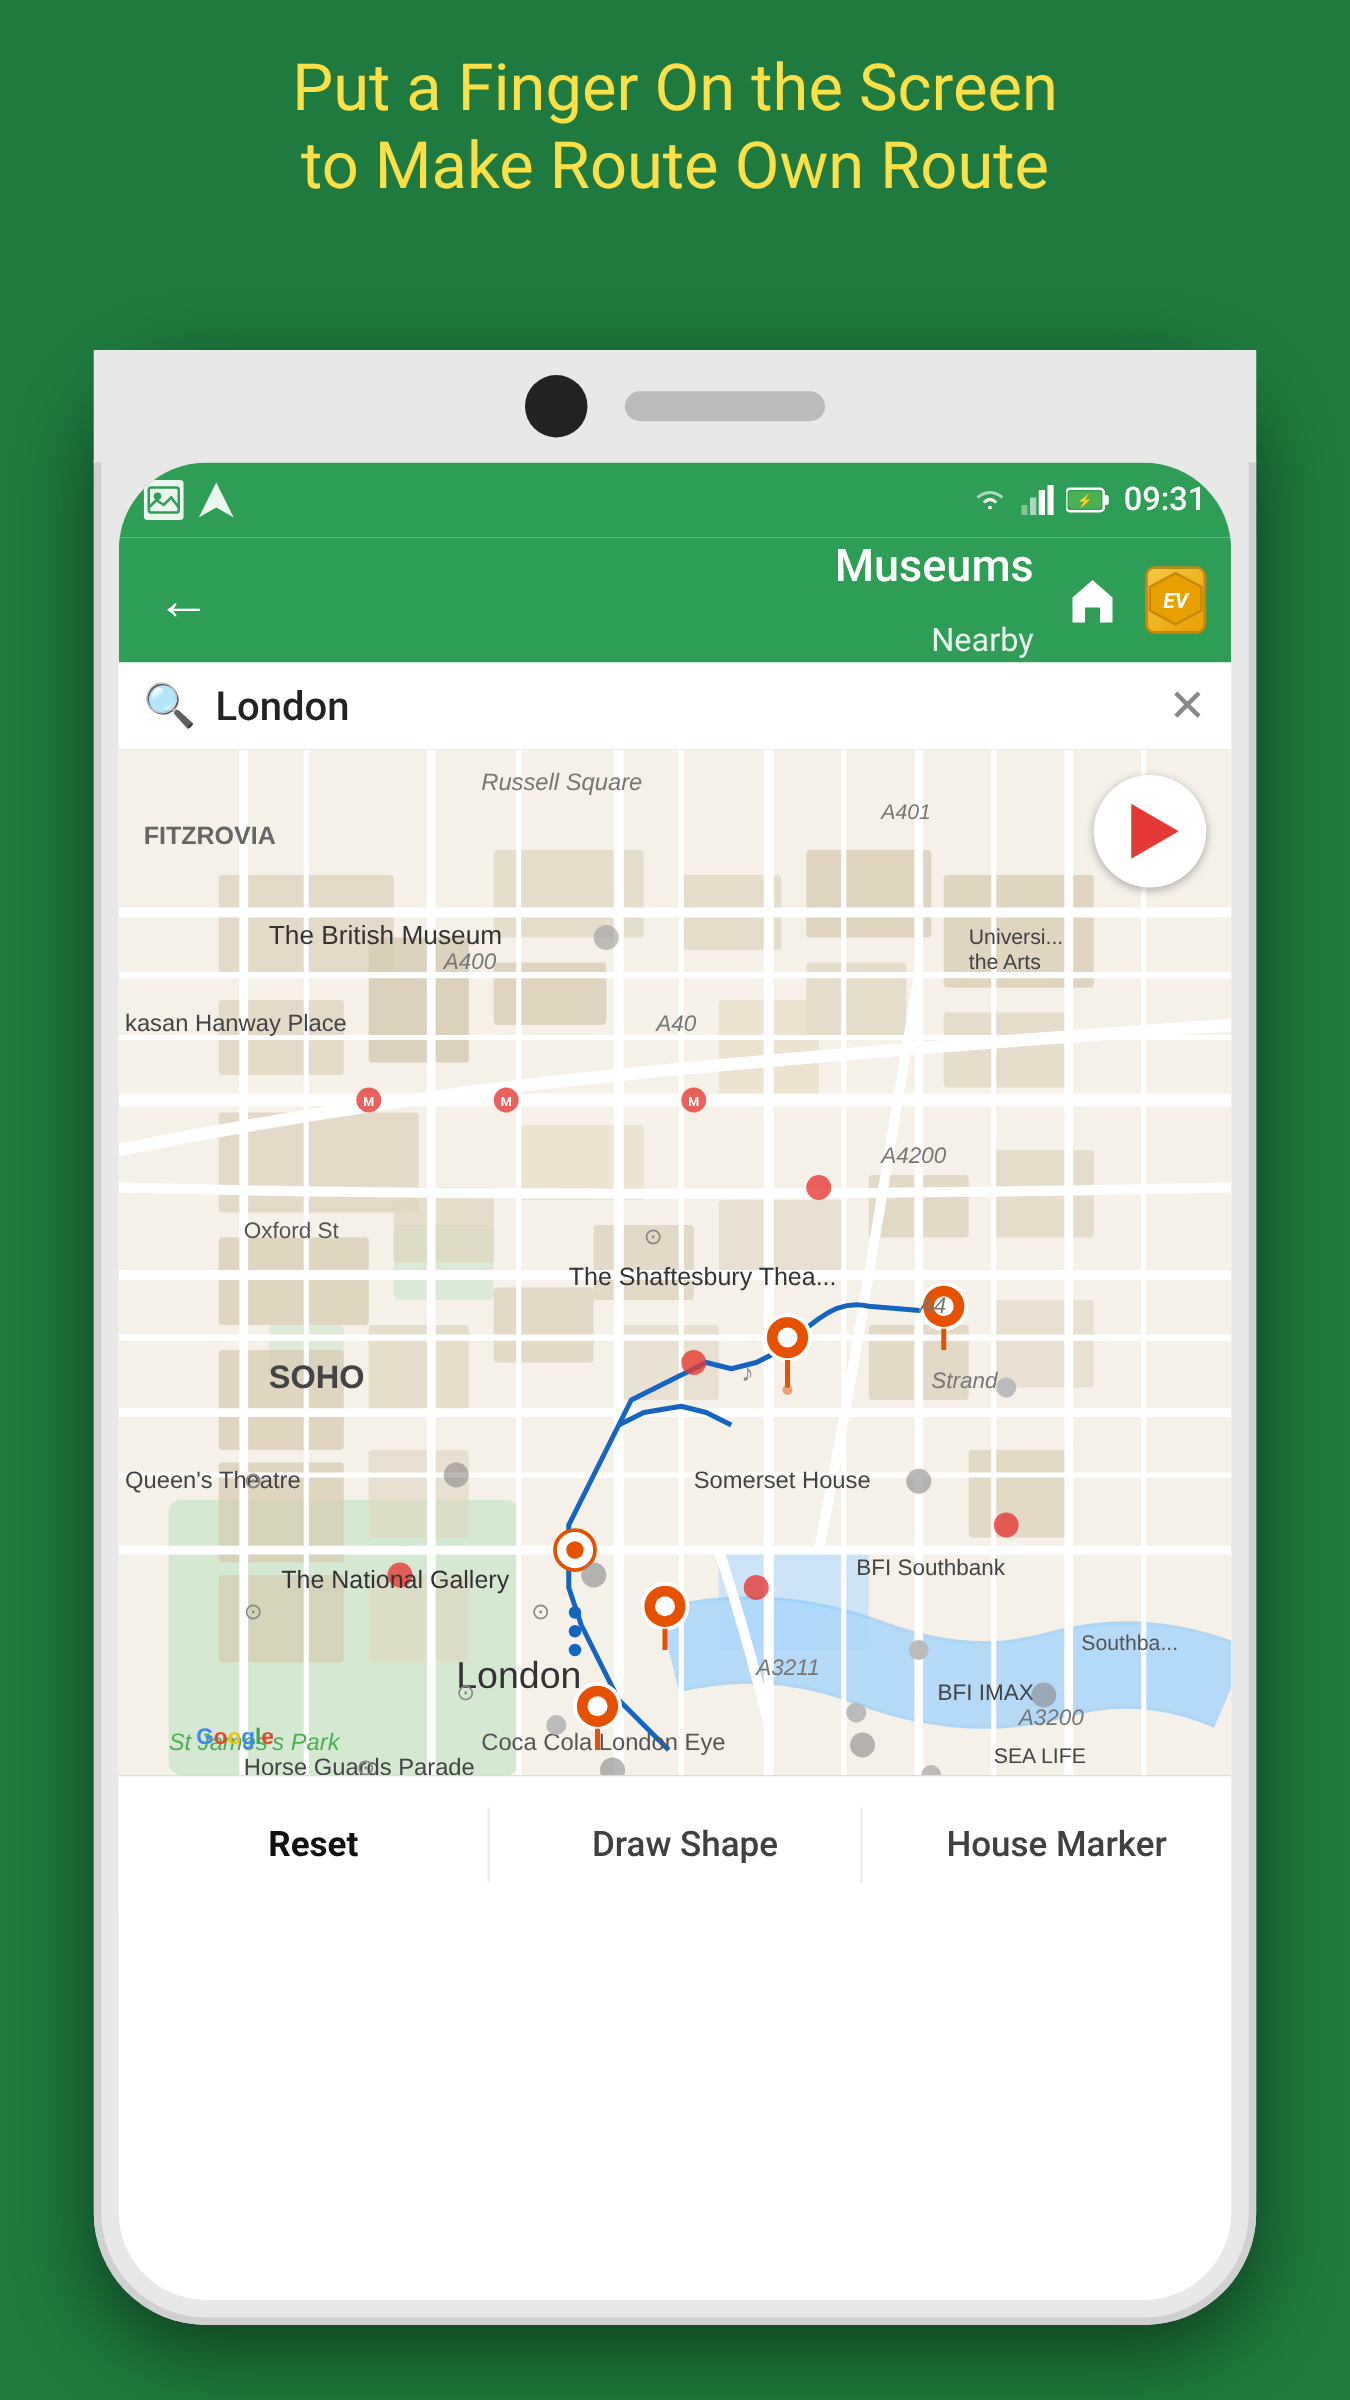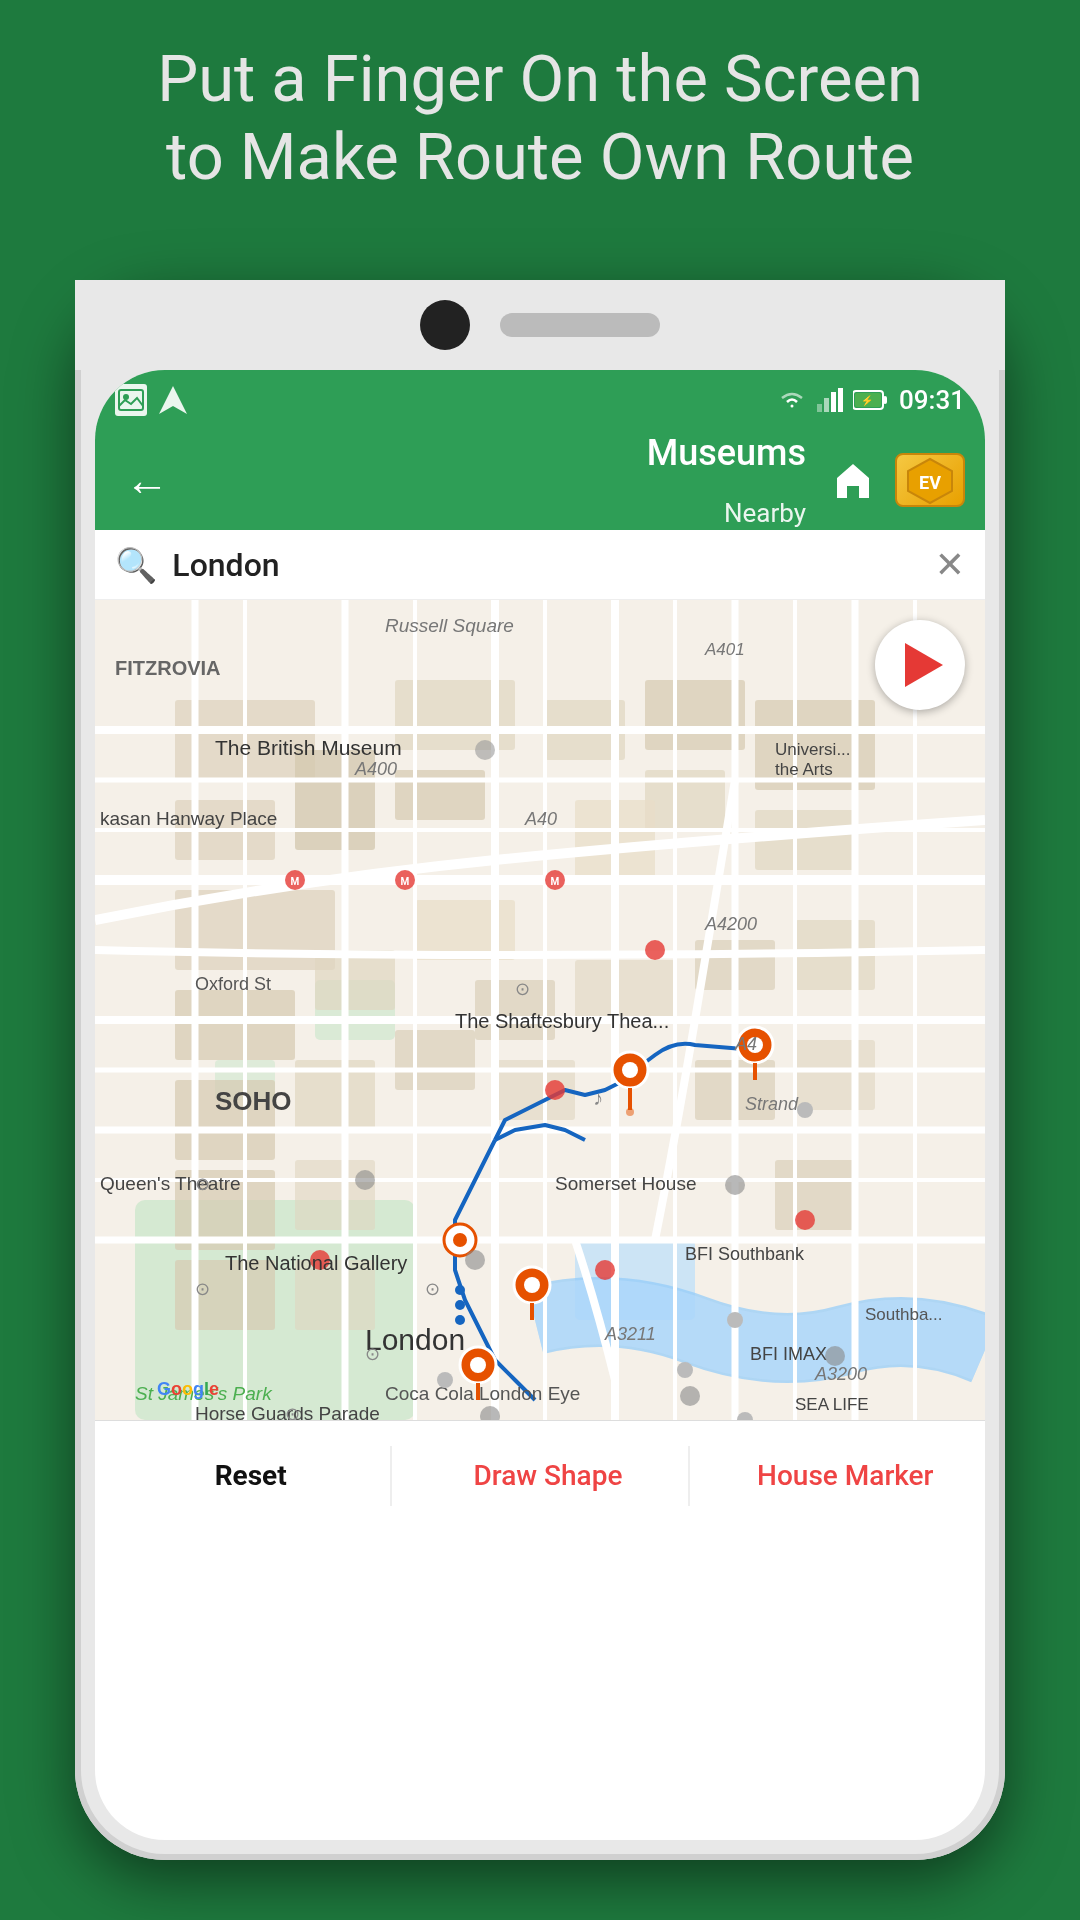--- a/index.html
+++ b/index.html
@@ -18,22 +18,22 @@
       top: 0; left: 0; right: 0; bottom: 0;
       background: #1e7a3e;
     }
 
     
     .header-text {
       position: absolute;
       top: 40px;
       left: 0; right: 0;
       text-align: center;
-      color: #e5e5e5;
-      font-size: 65px;
+      color: #fde047;
+      font-size: 52px;
       font-weight: 400;
       line-height: 1.2;
       padding: 0 60px;
     }
 
     
     .phone-frame {
       position: absolute;
       top: 280px;
       left: 75px;
@@ -133,28 +133,29 @@
     .toolbar-icons {
       display: flex;
       gap: 15px;
       align-items: center;
     }
     .home-icon-btn {
       width: 54px; height: 54px;
       display: flex; align-items: center; justify-content: center;
     }
     .ev-badge {
-      width: 70px; height: 54px;
+      width: 49px; height: 54px;
       background: linear-gradient(135deg, #f5c842, #e8a000);
       border-radius: 8px;
-      display: flex; align-items: flex-end; justify-content: center;
+      display: flex; align-items: flex-start; justify-content: center;
       font-size: 22px;
       font-weight: bold;
       color: white;
       border: 2px solid #c8860a;
+      font-style: italic;
     }
 
     
     .search-bar {
       background: white;
       height: 70px;
       display: flex;
       align-items: center;
       padding: 0 20px;
       gap: 15px;
@@ -226,21 +227,21 @@
     .bottom-btn-text {
       font-size: 28px;
       color: #333;
       font-weight: 500;
     }
     .bottom-btn-text.active {
       color: #111;
       font-weight: 700;
     }
     .bottom-btn-text.muted {
-      color: #ef4444;
+      color: #404040;
     }
     .bottom-divider {
       width: 2px;
       height: 60px;
       background: #eee;
     }
 
     
     .map-svg {
       position: absolute;

